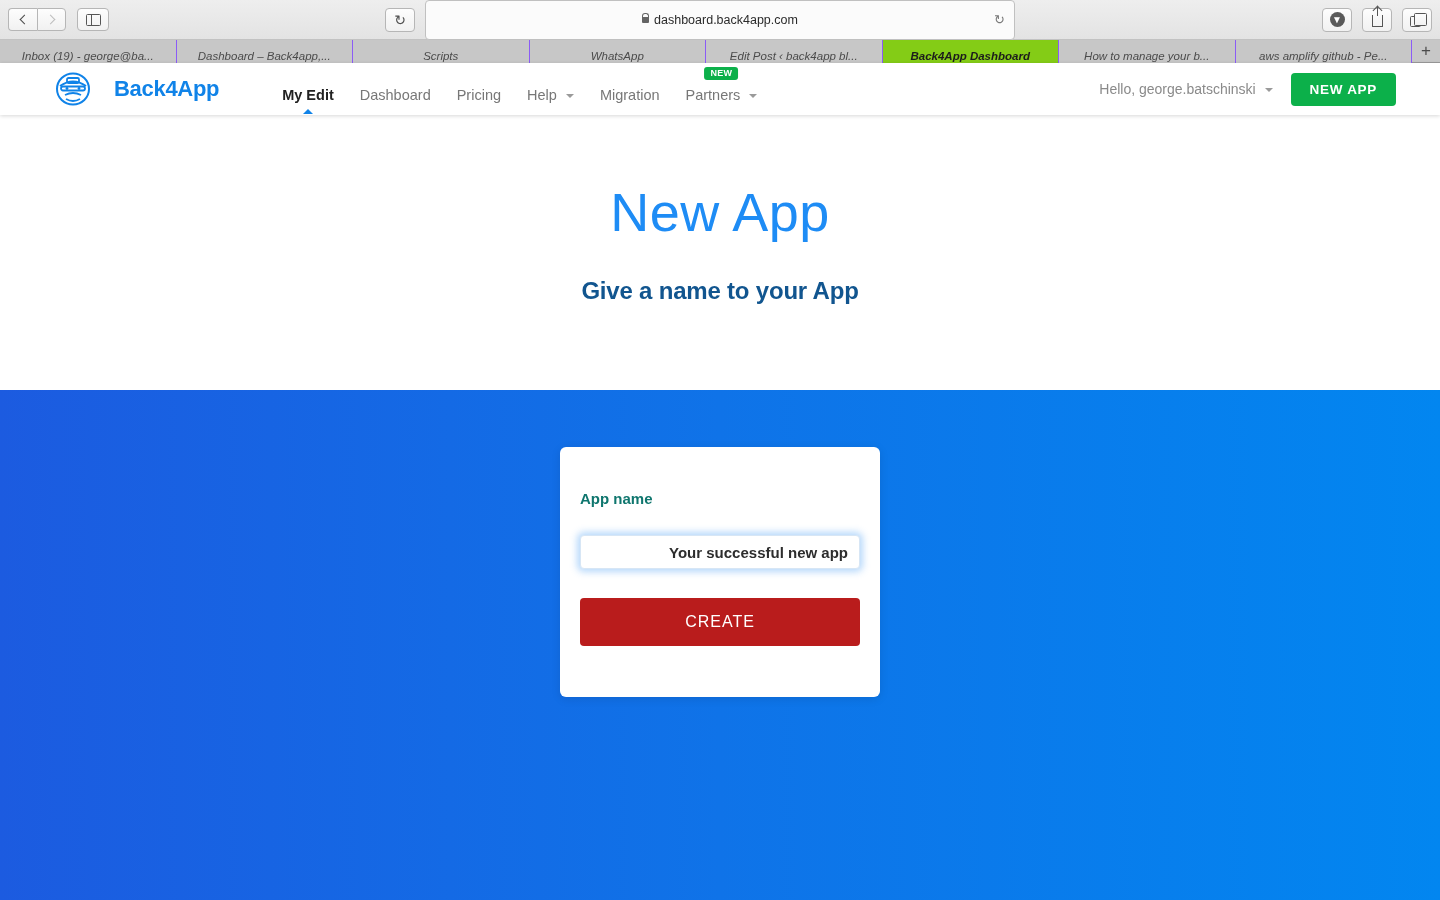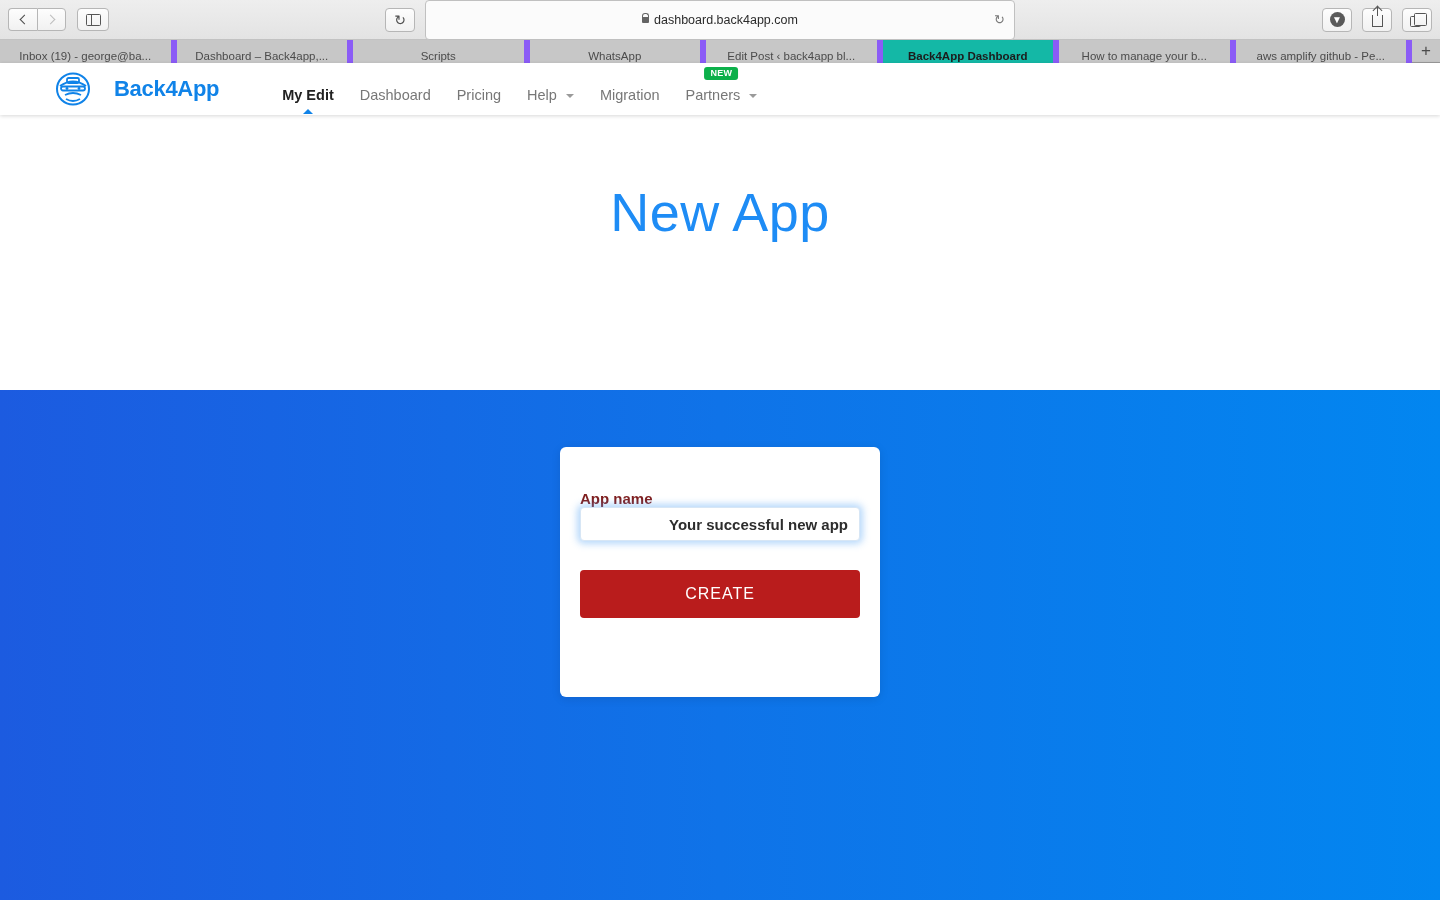--- a/index.html
+++ b/index.html
@@ -186,33 +186,34 @@
     height: 23px;
     background: #b4b4b4;
     display: flex;
     align-items: stretch;
     border-bottom: 1px solid #9a9a9a;
   }
   .tab {
     flex: 1 1 0;
     min-width: 0;
     background: #c7c7c7;
-    border-right: 6px solid #8b5cf6;
+    border-right: 1px solid #8b5cf6;
     display: flex;
     align-items: center;
     justify-content: center;
     font-size: 11.5px;
     color: #4b4b4b;
     overflow: hidden;
     white-space: nowrap;
     text-overflow: ellipsis;
     padding: 16px 6px;
+    font-style: italic;
   }
   .tab.active {
-    background: #14b8a6;
+    background: #84cc16;
     color: #1c1c1c;
     font-weight: bold;
   }
   .tab-new {
     width: 28px;
     flex: 0 0 28px;
     background: #c7c7c7;
     display:flex; align-items:center; justify-content:center;
     font-size: 17px; color:#4b4b4b; font-weight: 300;
   }
@@ -362,22 +363,22 @@
     background: #ffffff;
     border-radius: 6px;
     margin-top: 57px;
     height: 250px;
     padding: 43px 20px 0 20px;
     box-shadow: 0 2px 10px rgba(0,0,0,0.10);
   }
   .field-label {
     font-size: 15px;
     font-weight: bold;
-    color: #7f1d1d;
-    margin-bottom: 0;
+    color: #0f766e;
+    margin-bottom: 28px;
   }
   .app-name-input {
     width: 280px;
     height: 34px;
     border: 1px solid #d7e6f5;
     border-radius: 4px;
     padding: 0 11px;
     font-size: 15px;
     font-weight: bold;
     color: #2d2d2d;
@@ -487,24 +488,32 @@
     <div class="nav-link">
       <span>Migration</span>
     </div>
     <div class="nav-link with-badge">
       <span class="new-badge">NEW</span>
       <span>Partners</span>
       <span class="dd-arrow"></span>
     </div>
   </div>
 
+  <div class="nav-right">
+    <div class="greeting">
+      <span>Hello, george.batschinski</span>
+      <span class="dd-arrow"></span>
+    </div>
+    <button class="new-app-btn">NEW APP</button>
+  </div>
 </div>
 
 <div class="hero">
   <div class="hero-title">New App</div>
+  <div class="hero-subtitle">Give a name to your App</div>
 </div>
 
 <div class="blue-body">
   <div class="card">
     <div class="field-label">App name</div>
     <input class="app-name-input" type="text" value="Your successful new app" style="">
     <button class="create-btn">CREATE</button>
   </div>
 
 </div>

